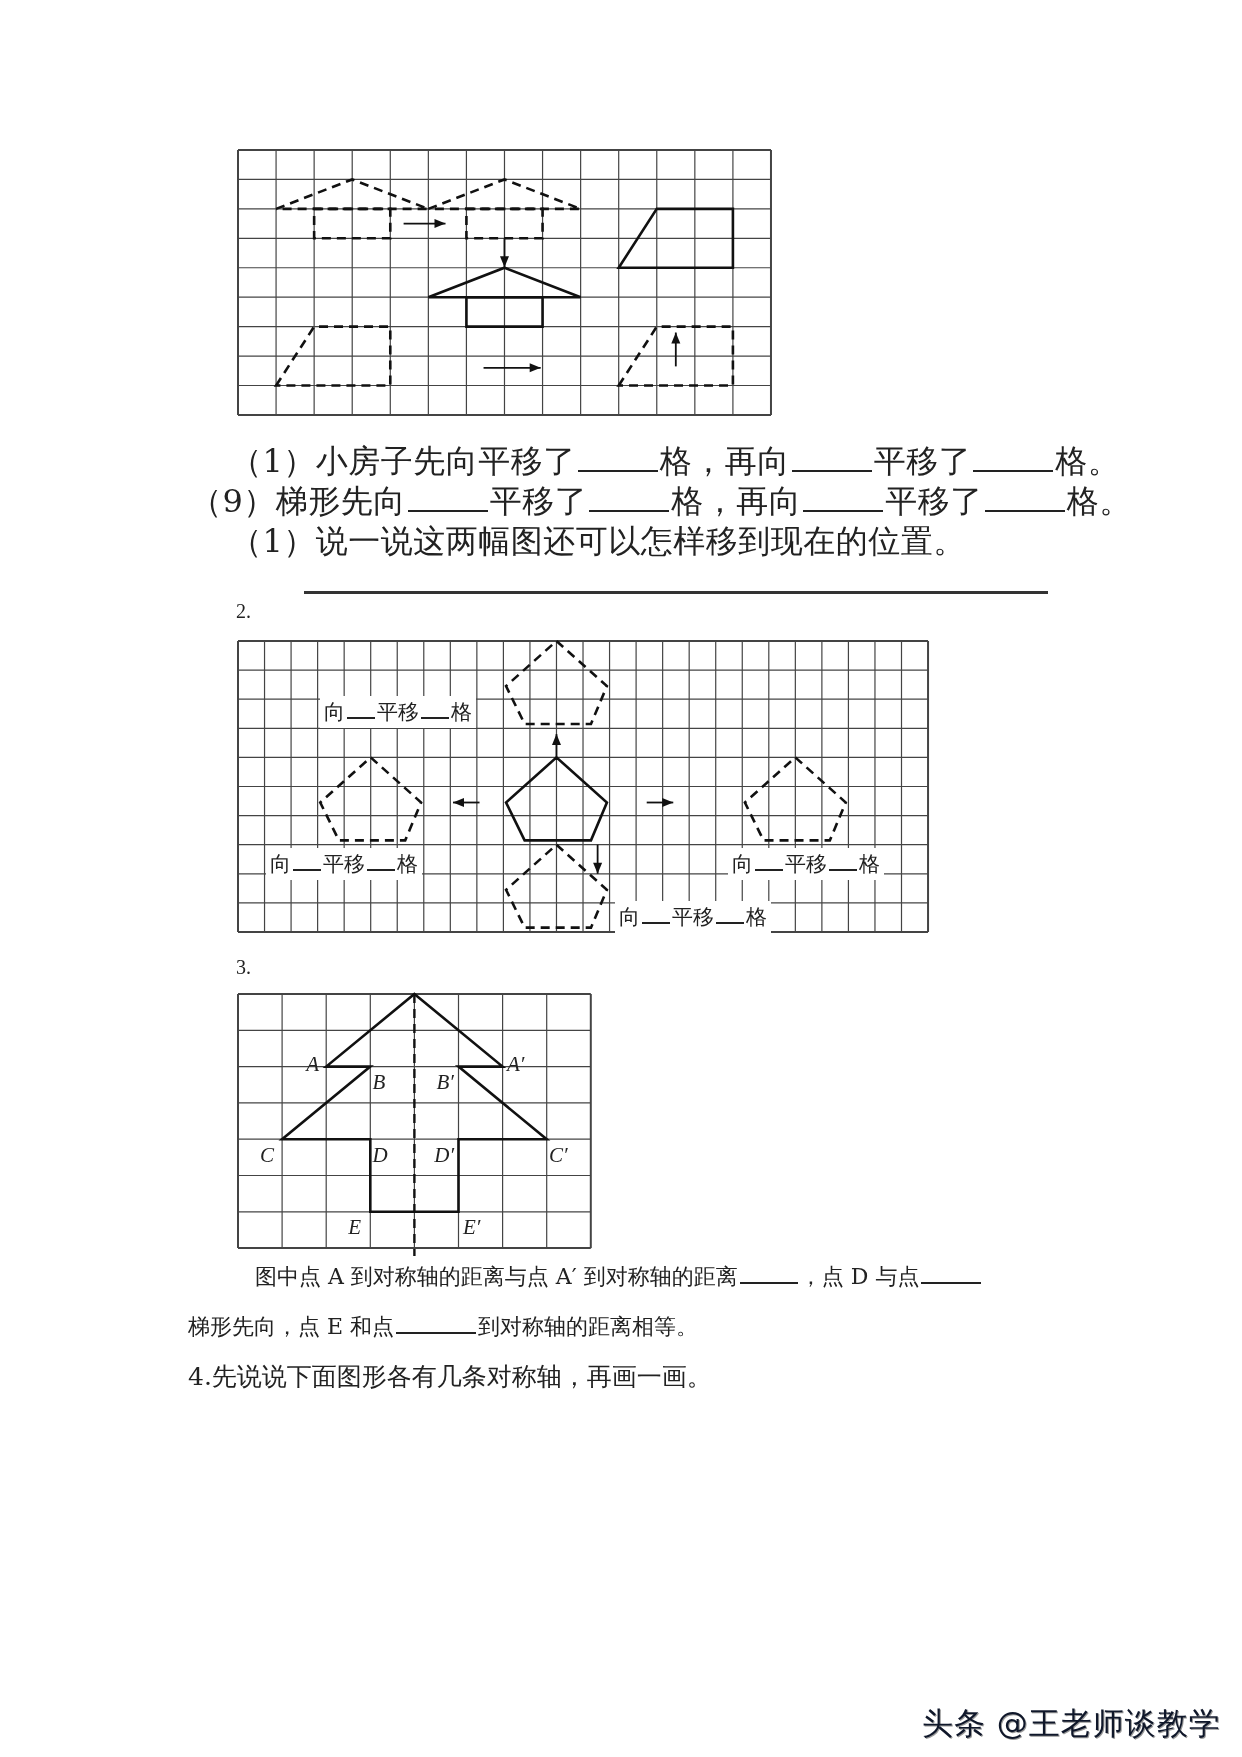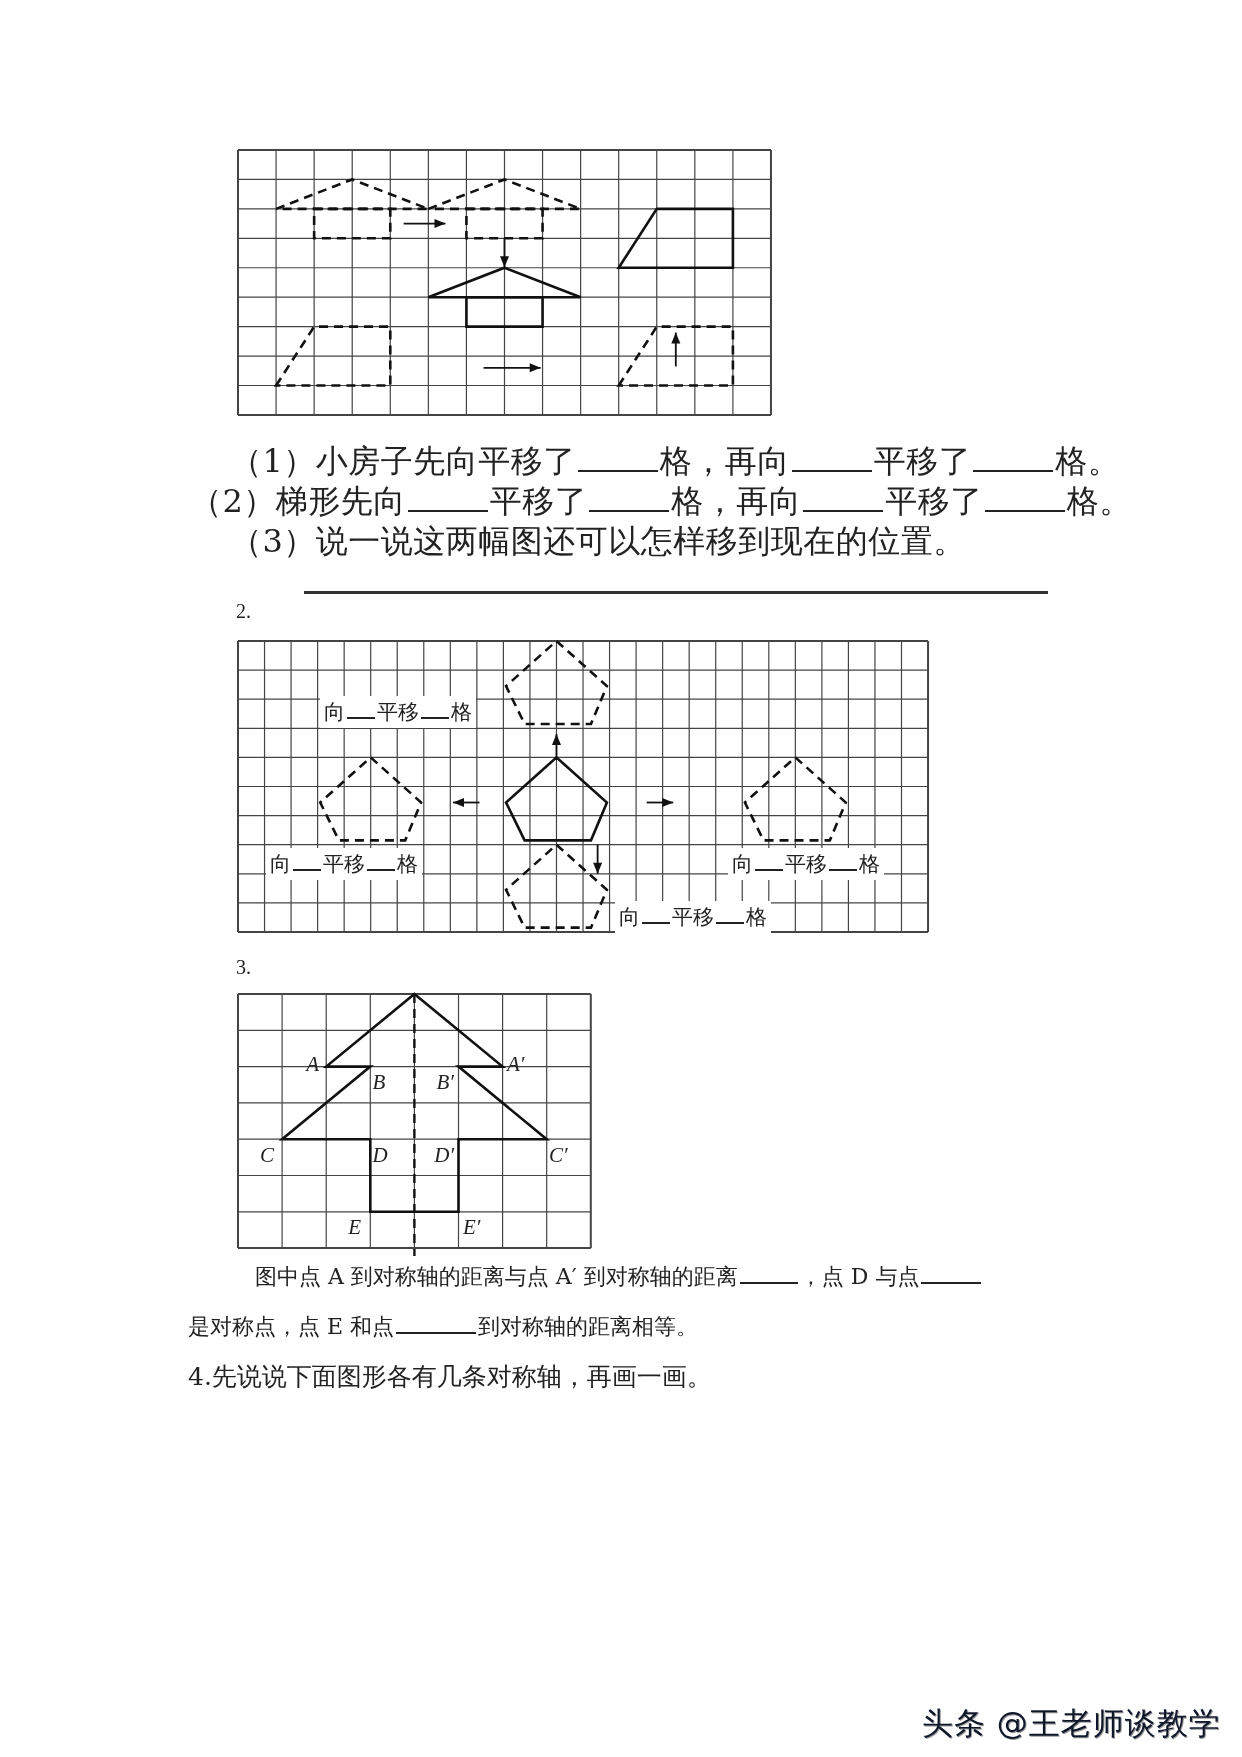--- a/index.html
+++ b/index.html
@@ -62,23 +62,23 @@
       <polygon points="618.7,267.76 656.77,208.88 732.9100000000001,208.88 732.9100000000001,267.76" fill="none" stroke="#111" stroke-width="2.6" stroke-dasharray="none" stroke-linejoin="miter"></polygon>
       <line x1="675.8050000000001" y1="366.384" x2="675.8050000000001" y2="332.528" stroke="#111" stroke-width="1.8"></line>
       <polygon points="675.8050000000001,332.528 671.3050000000001,343.528 680.3050000000001,343.528" fill="#111"></polygon>
     </g>
 </svg>
 
 <div class="line-text" style="left:230px;top:440px;">
   <span>（1）小房子先向平移了</span><span class="blank" style="width:80px"></span><span>格，再向</span><span class="blank" style="width:80px"></span><span>平移了</span><span class="blank" style="width:80px"></span><span>格。</span>
 </div>
 <div class="line-text" style="left:190px;top:480px;">
-  <span>（2）梯形先向</span><span class="blank" style="width:80px"></span><span>平移了</span><span class="blank" style="width:80px"></span><span>格，再向</span><span class="blank" style="width:80px"></span><span>平移了</span><span class="blank" style="width:80px"></span><span>格。</span>
+  <span>（9）梯形先向</span><span class="blank" style="width:80px"></span><span>平移了</span><span class="blank" style="width:80px"></span><span>格，再向</span><span class="blank" style="width:80px"></span><span>平移了</span><span class="blank" style="width:80px"></span><span>格。</span>
 </div>
-<div class="line-text" style="left:230px;top:520px;">（3）说一说这两幅图还可以怎样移到现在的位置。</div>
+<div class="line-text" style="left:230px;top:520px;">（1）说一说这两幅图还可以怎样移到现在的位置。</div>
 <div class="abs" style="left:304px;top:591px;width:744px;height:3px;background:#333;"></div>
 
 <div class="num" style="left:236px;top:600px;">2.</div>
 <svg width="1242" height="1757" viewBox="0 0 1242 1757">
   <g id="g2grid" stroke="#444" stroke-width="1.3" fill="none">
       <line x1="238" y1="641" x2="238" y2="932" stroke-width="2"></line>
       <line x1="264.54" y1="641" x2="264.54" y2="932" stroke-width="1.2"></line>
       <line x1="291.08" y1="641" x2="291.08" y2="932" stroke-width="1.2"></line>
       <line x1="317.62" y1="641" x2="317.62" y2="932" stroke-width="1.2"></line>
       <line x1="344.15999999999997" y1="641" x2="344.15999999999997" y2="932" stroke-width="1.2"></line>
@@ -182,18 +182,18 @@
     <div class="abs" style="font-style: italic; font-size: 21px; font-family: &quot;Liberation Serif&quot;, serif; left: 372.505px; top: 1142.83px;">D</div>
     <div class="abs" style="font-style: italic; font-size: 21px; font-family: &quot;Liberation Serif&quot;, serif; left: 434.245px; top: 1142.83px;">D′</div>
     <div class="abs" style="font-style: italic; font-size: 21px; font-family: &quot;Liberation Serif&quot;, serif; left: 348.25px; top: 1215.43px;">E</div>
     <div class="abs" style="font-style: italic; font-size: 21px; font-family: &quot;Liberation Serif&quot;, serif; left: 462.91px; top: 1215.43px;">E′</div>
   </div>
 
 <div class="para" style="left:240px;top:1262px;margin-left:15px;">
   <span>图中点 A 到对称轴的距离与点 A′ 到对称轴的距离</span><span class="blank" style="width:58px;height:18px;"></span><span>，点 D 与点</span><span class="blank" style="width:60px;height:18px;"></span>
 </div>
 <div class="para" style="left:188px;top:1312px;">
-  <span>是对称点，点 E 和点</span><span class="blank" style="width:80px;height:18px;"></span><span>到对称轴的距离相等。</span>
+  <span>梯形先向，点 E 和点</span><span class="blank" style="width:80px;height:18px;"></span><span>到对称轴的距离相等。</span>
 </div>
 
 <div class="q4" style="left:188px;top:1360px;">4.先说说下面图形各有几条对称轴，再画一画。</div>
 
 <div class="watermark" style="left:922px;top:1703px;">头条 @王老师谈教学</div>
 
 </body></html>

